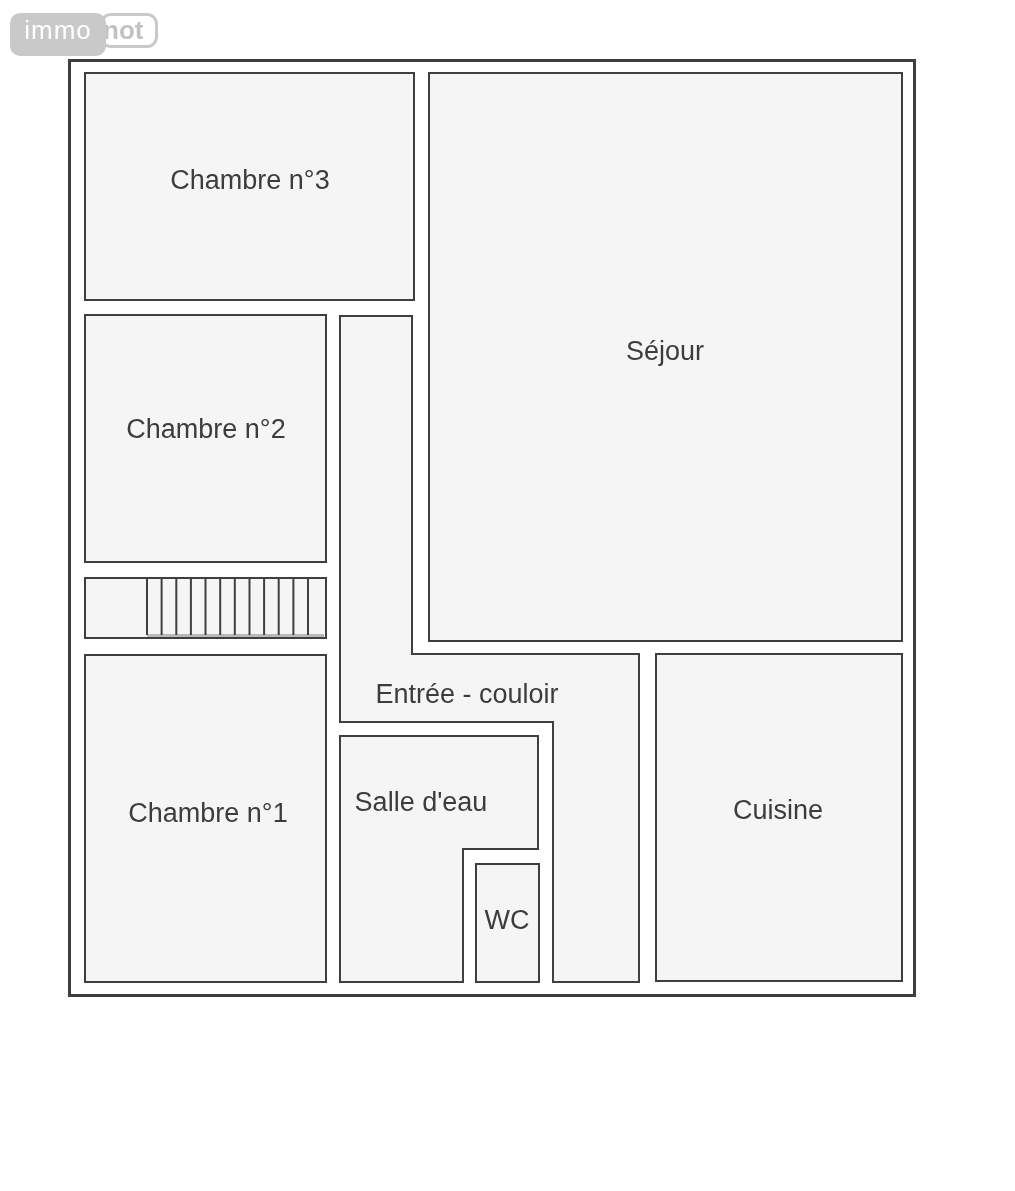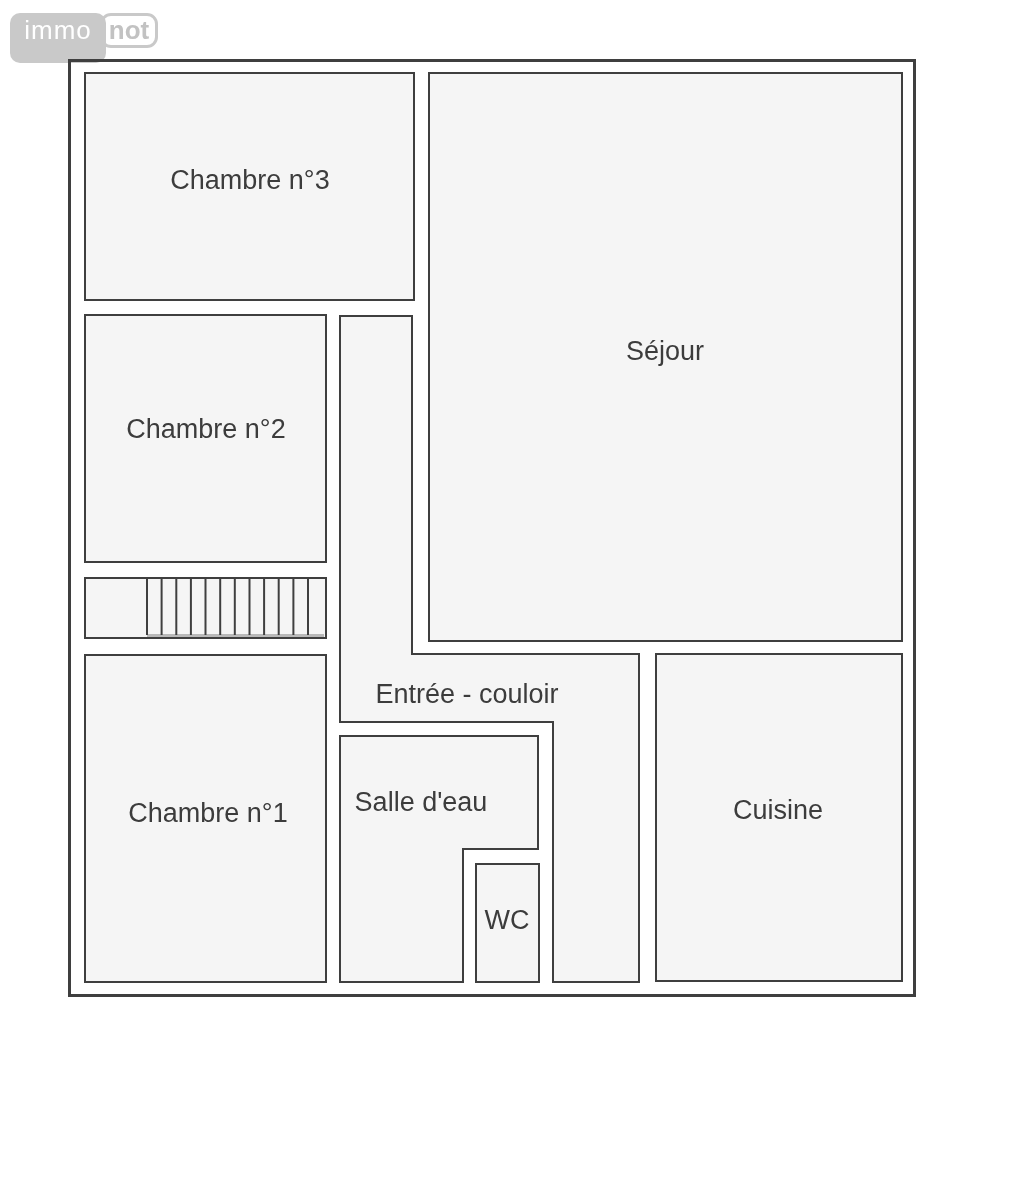--- a/index.html
+++ b/index.html
@@ -31,28 +31,28 @@
     width: 58px;
     height: 35px;
     box-sizing: border-box;
     background: #ffffff;
     border: 3px solid #c9c9c9;
     border-radius: 11px;
     color: #c2c2c2;
     font-weight: bold;
     font-size: 26px;
     line-height: 29px;
-    text-align: center;
+    text-align: left;
   }
   .logo-immo {
     position: absolute;
     left: 0;
     top: 0;
     width: 96px;
-    height: 50px;
+    height: 43px;
     background: #c9c9c9;
     border-radius: 10px;
     color: #ffffff;
     font-size: 26px;
     line-height: 34px;
     text-align: center;
     letter-spacing: 1px;
   }
 
   

